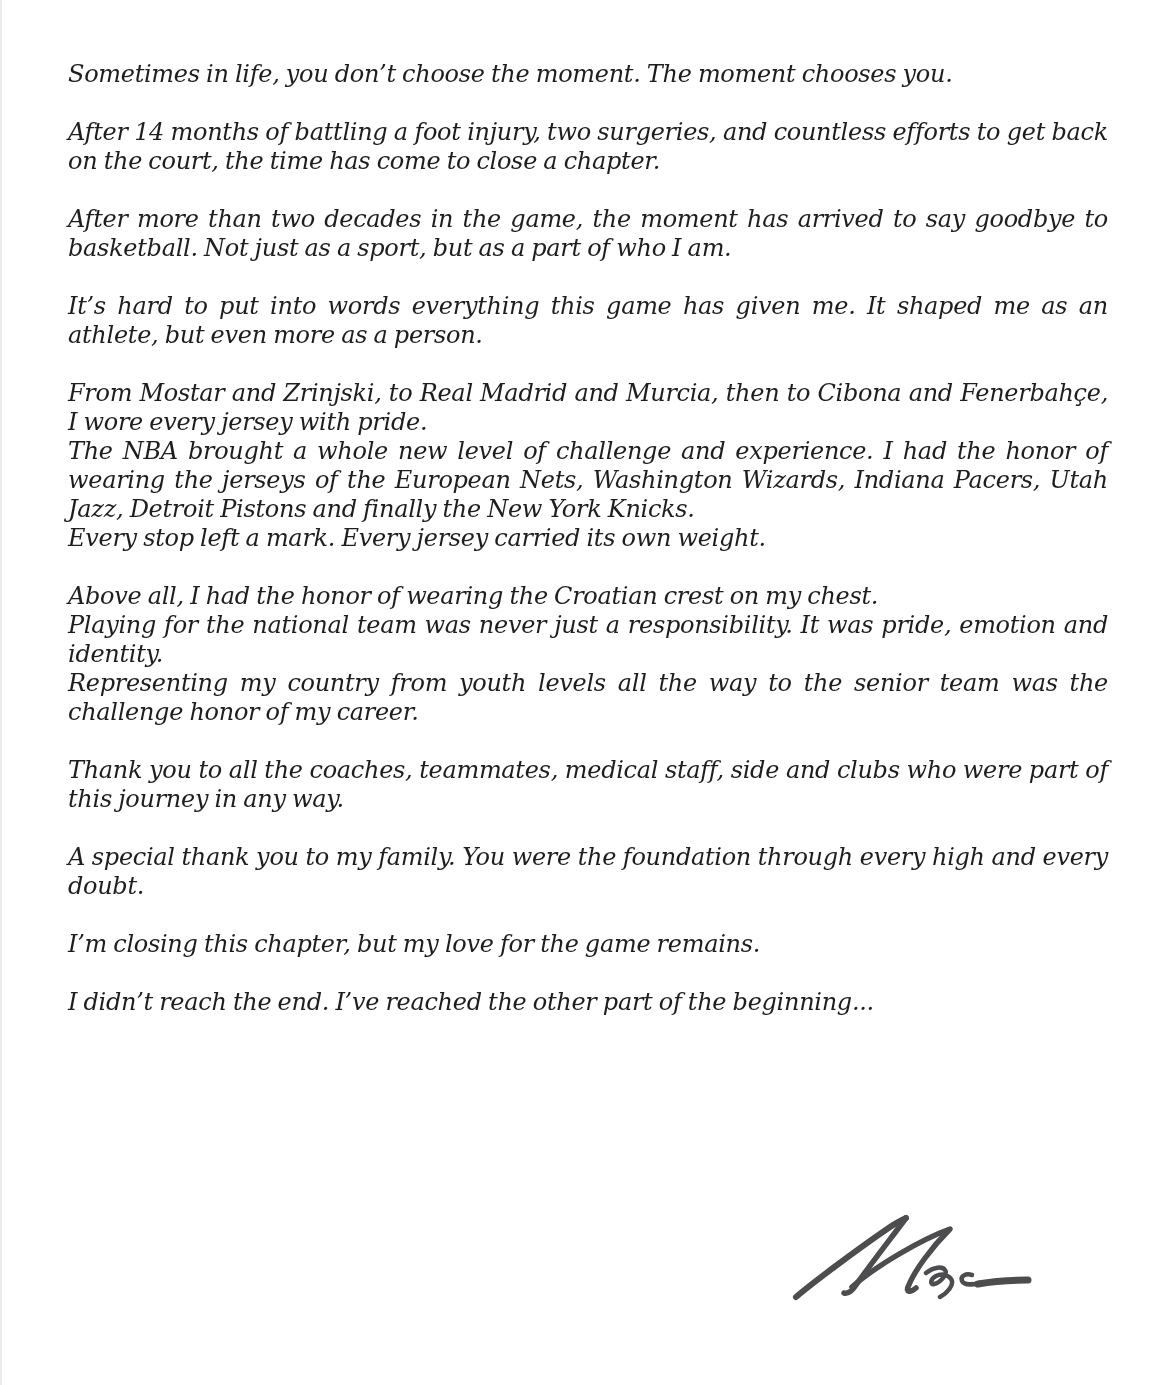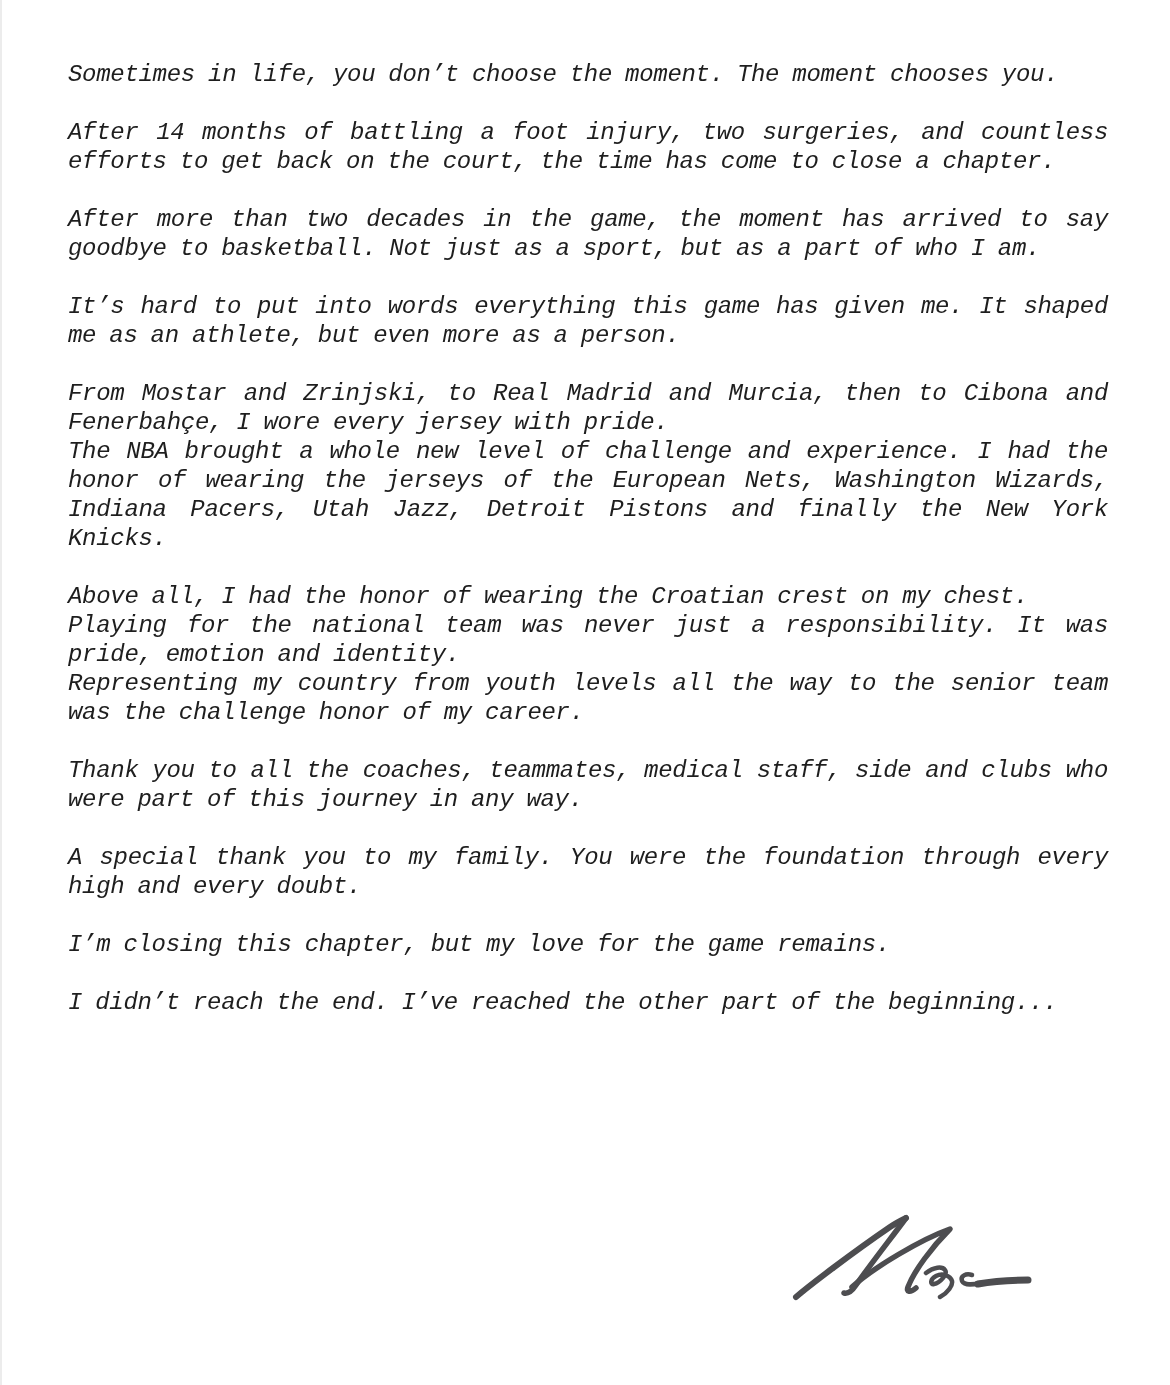--- a/index.html
+++ b/index.html
@@ -20,21 +20,20 @@
     font-style: italic;
     color: #1e1e1e;
   }
   .letter-body p {
     margin: 0;
     font-size: 24px;
     line-height: 29px;
     text-align: justify;
     letter-spacing: -0.3px;
     word-spacing: -1px;
-    font-family: Liberation Mono, monospace;
   }
   .pgroup {
     margin: 0 0 29px 0;
   }
   .pgroup:last-child {
     margin-bottom: 0;
   }
   .signature-row {
     position: absolute;
     top: 1205px;
@@ -61,20 +60,21 @@
       </div>
       <div class="pgroup">
         <p>After more than two decades in the game, the moment has arrived to say goodbye to basketball. Not just as a sport, but as a part of who I am.</p>
       </div>
       <div class="pgroup">
         <p>It’s hard to put into words everything this game has given me. It shaped me as an athlete, but even more as a person.</p>
       </div>
       <div class="pgroup">
         <p>From Mostar and Zrinjski, to Real Madrid and Murcia, then to Cibona and Fenerbahçe, I wore every jersey with pride.</p>
         <p>The NBA brought a whole new level of challenge and experience. I had the honor of wearing the jerseys of the European Nets, Washington Wizards, Indiana Pacers, Utah Jazz, Detroit Pistons and finally the New York Knicks.</p>
+        <p>Every stop left a mark. Every jersey carried its own weight.</p>
       </div>
       <div class="pgroup">
         <p>Above all, I had the honor of wearing the Croatian crest on my chest.</p>
         <p>Playing for the national team was never just a responsibility. It was pride, emotion and identity.</p>
         <p>Representing my country from youth levels all the way to the senior team was the challenge honor of my career.</p>
       </div>
       <div class="pgroup">
         <p>Thank you to all the coaches, teammates, medical staff, side and clubs who were part of this journey in any way.</p>
       </div>
       <div class="pgroup">

